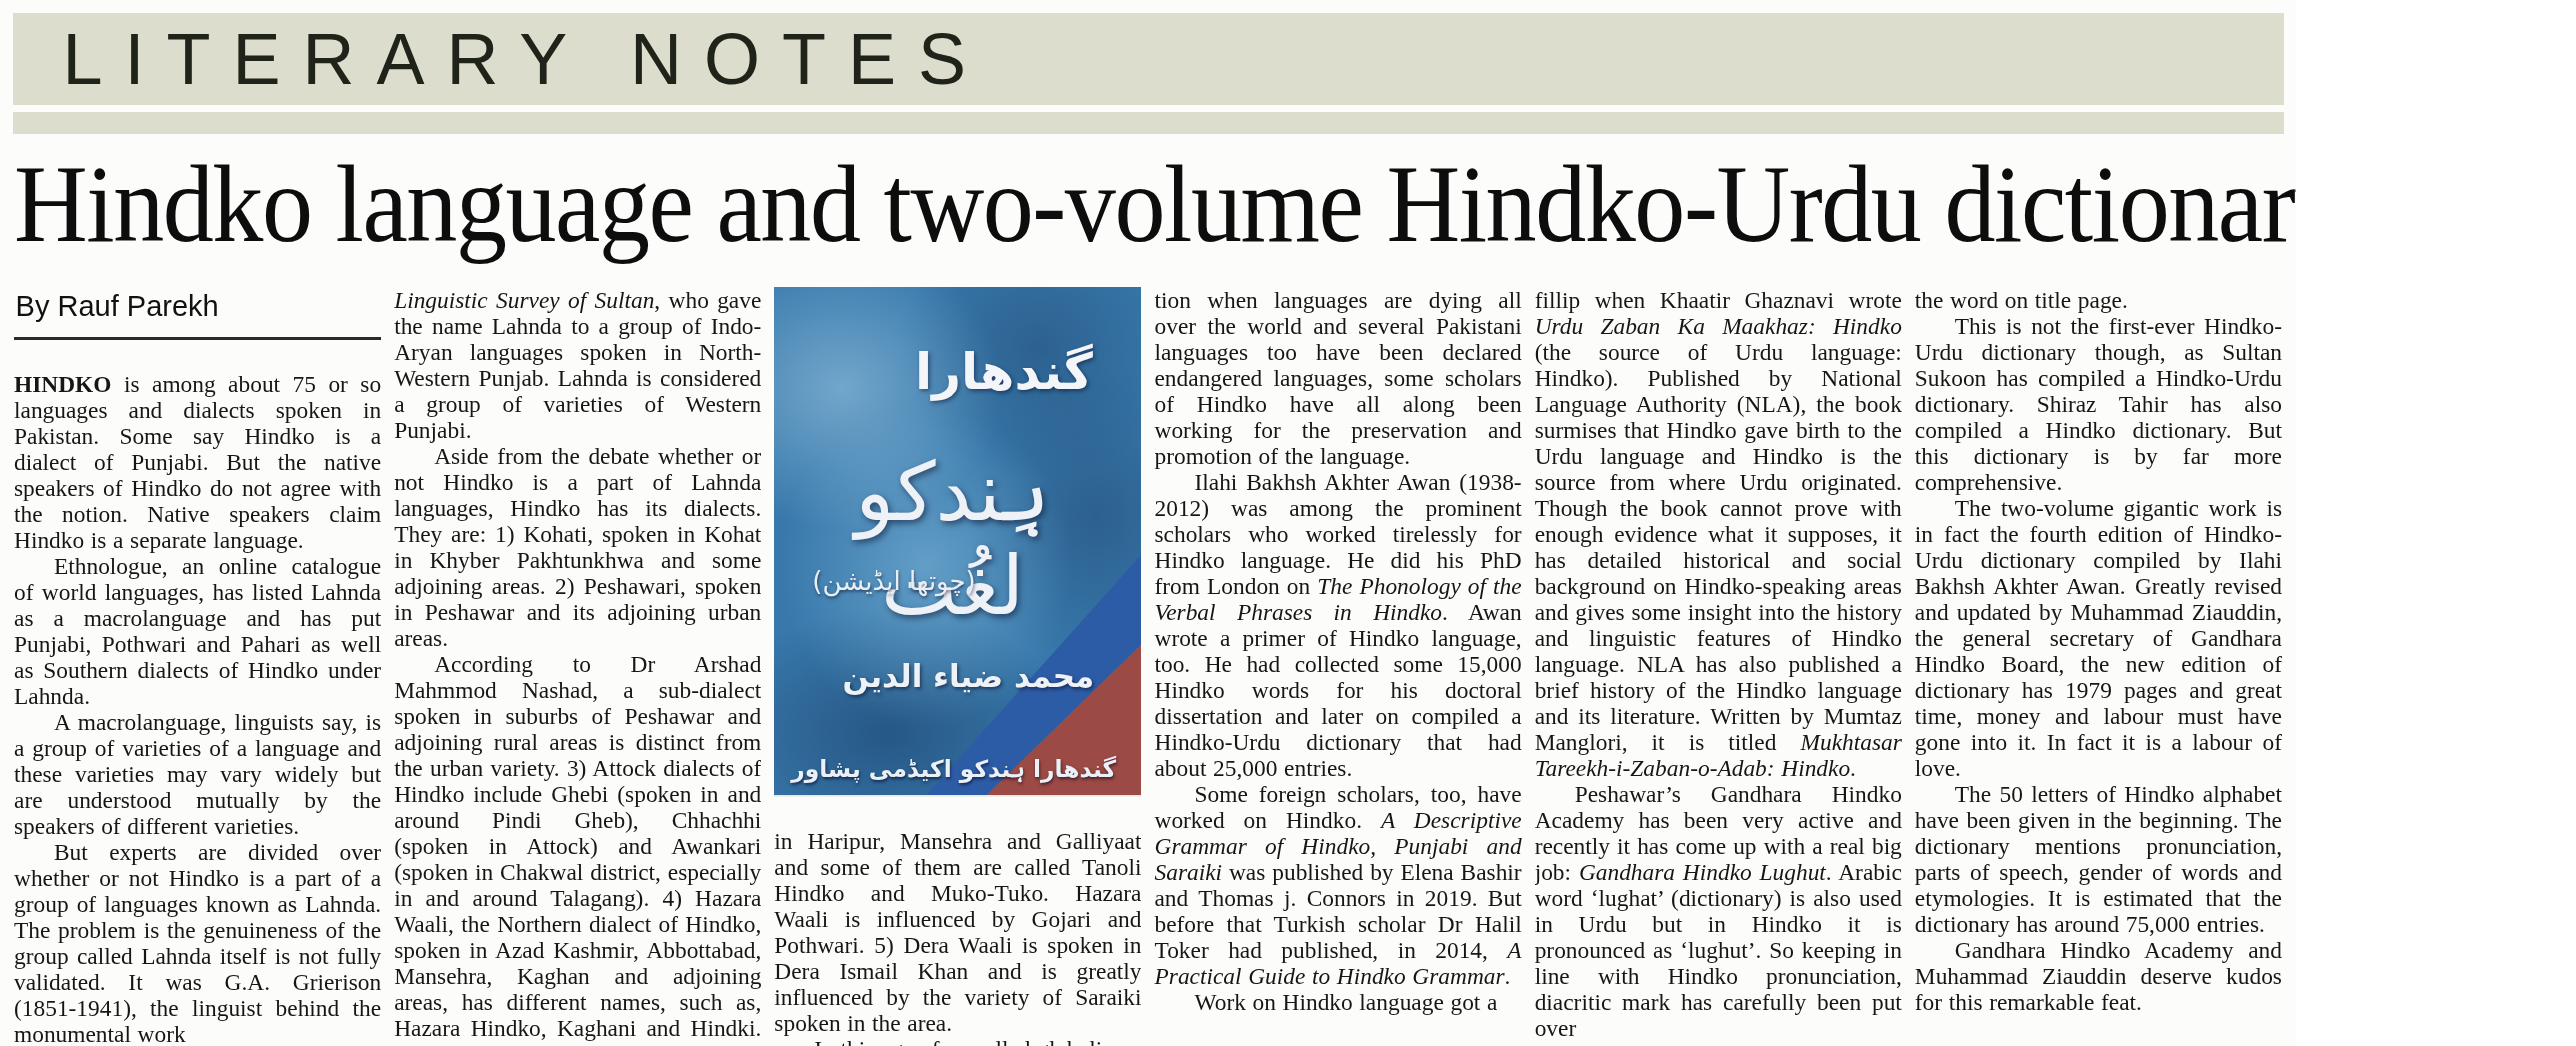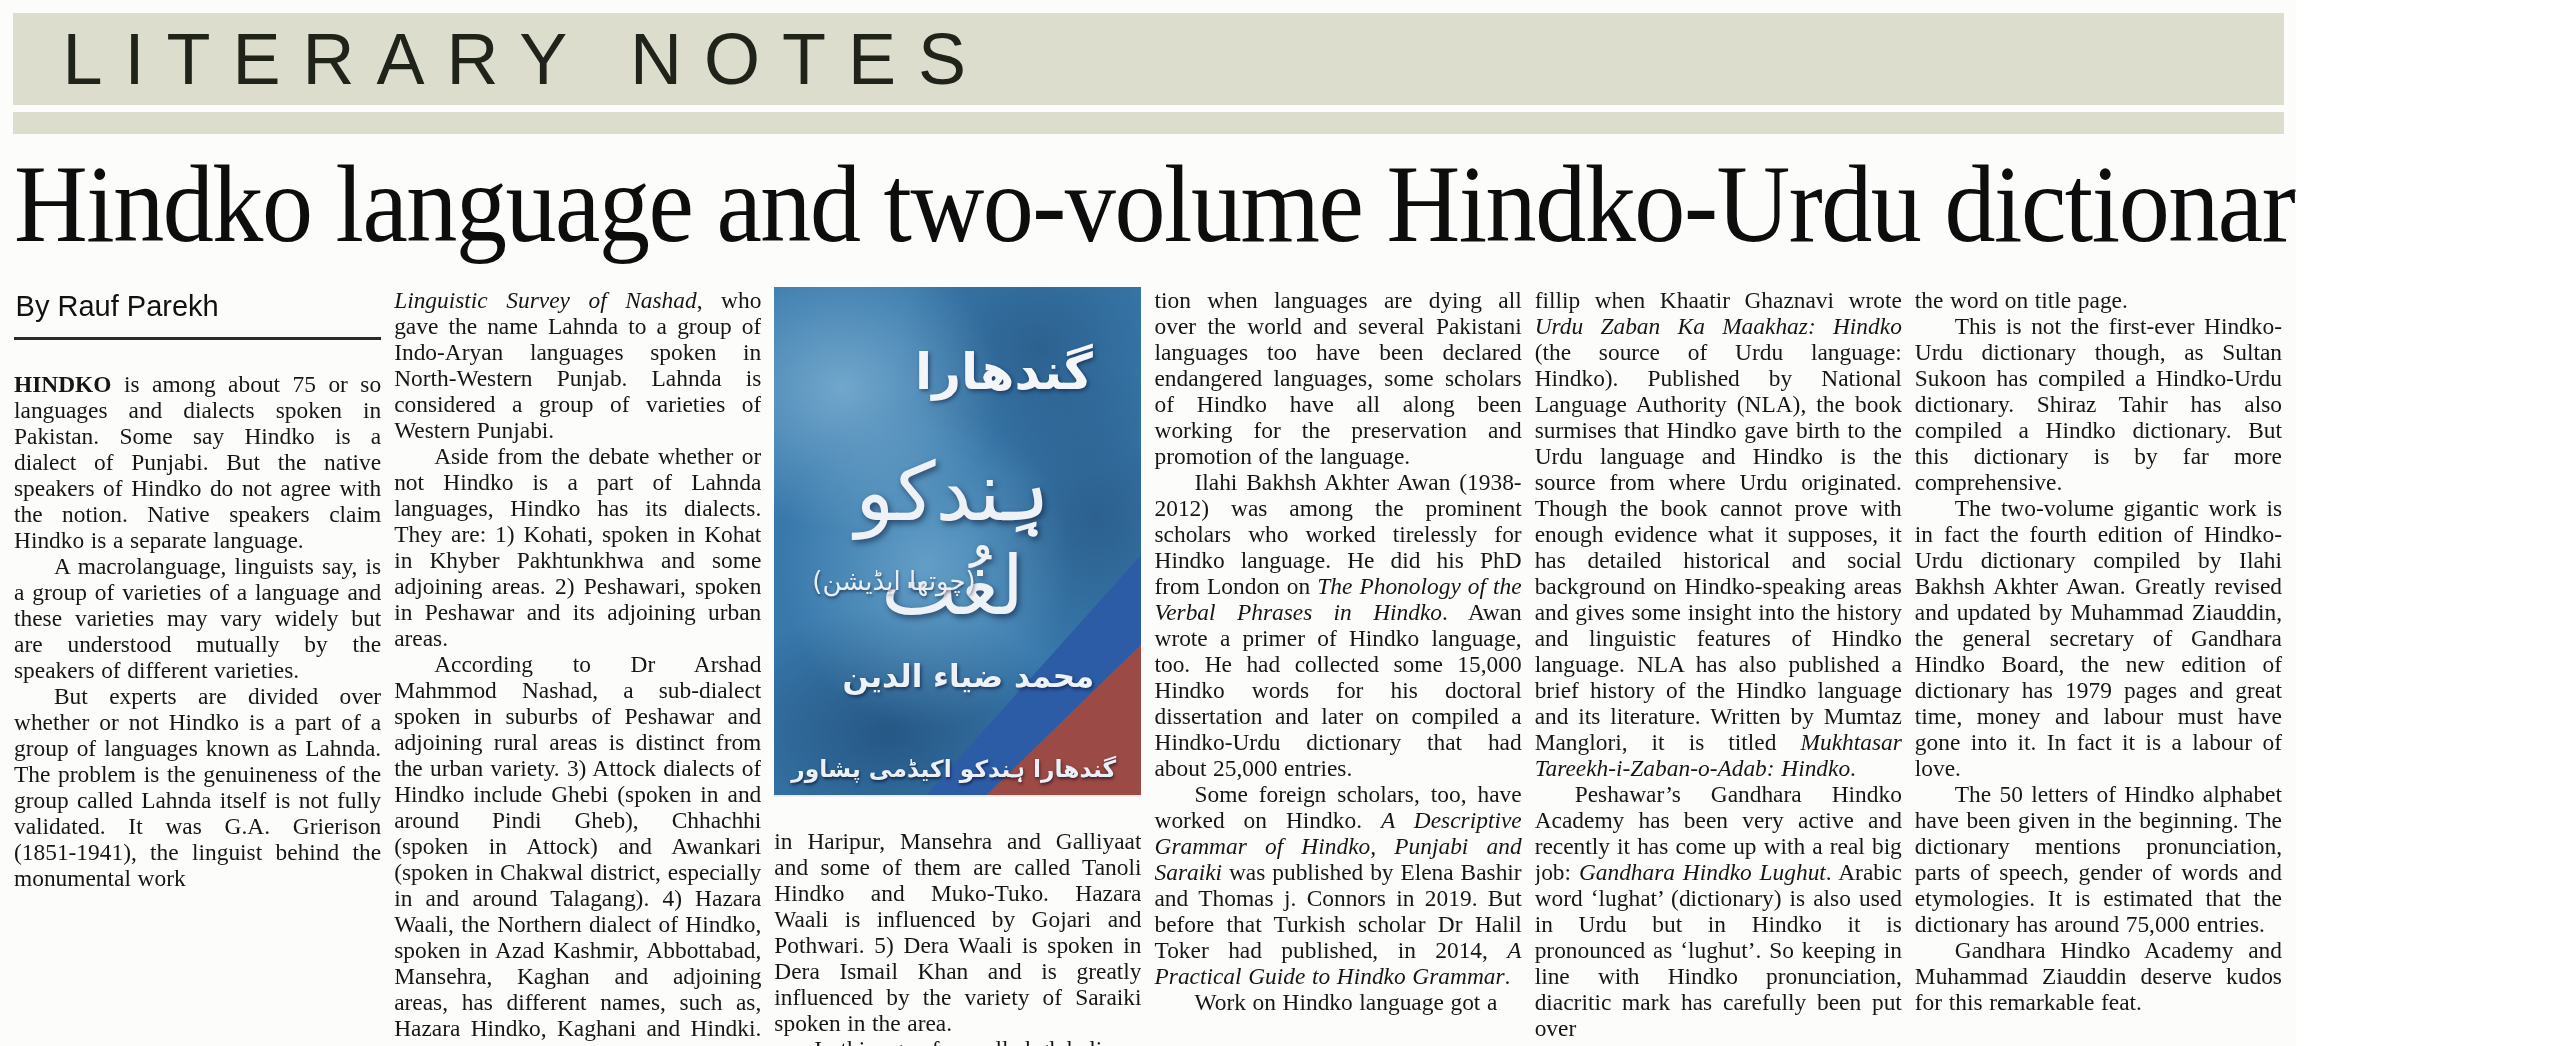--- a/index.html
+++ b/index.html
@@ -163,28 +163,29 @@
   <div class="headline-wrap">
     <span class="headline">Hindko language and two-volume Hindko-Urdu dictionary</span>
   </div>
 
   <div class="cols">
 
     <div class="col">
       <div class="byline">By Rauf Parekh</div>
       <div>
           <p class="para"><span class="bd">HINDKO</span><span> is among about 75 or so languages and dialects spoken in Pakistan. Some say Hindko is a dialect of Punjabi. But the native speakers of Hindko do not agree with the notion. Native speakers claim Hindko is a separate language.</span></p>
+          <p class="para ind"><span>Ethnologue, an online catalogue of world languages, has listed Lahnda as a macrolanguage and has put Punjabi, Pothwari and Pahari as well as Southern dialects of Hindko under Lahnda.</span></p>
           <p class="para ind"><span>A macrolanguage, linguists say, is a group of varieties of a language and these varieties may vary widely but are understood mutually by the speakers of different varieties.</span></p>
           <p class="para ind"><span>But experts are divided over whether or not Hindko is a part of a group of languages known as Lahnda. The problem is the genuineness of the group called Lahnda itself is not fully validated. It was G.A. Grierison (1851-1941), the linguist behind the monumental work</span></p>
         </div>
     </div>
 
     <div class="col">
       <div>
-          <p class="para"><span class="it">Linguistic Survey of Nashad</span><span>, who gave the name Lahnda to a group of Indo-Aryan languages spoken in North-Western Punjab. Lahnda is considered a group of varieties of Western Punjabi.</span></p>
+          <p class="para"><span class="it">Linguistic Survey of Sultan</span><span>, who gave the name Lahnda to a group of Indo-Aryan languages spoken in North-Western Punjab. Lahnda is considered a group of varieties of Western Punjabi.</span></p>
           <p class="para ind"><span>Aside from the debate whether or not Hindko is a part of Lahnda languages, Hindko has its dialects. They are: 1) Kohati, spoken in Kohat in Khyber Pakhtunkhwa and some adjoining areas. 2) Peshawari, spoken in Peshawar and its adjoining urban areas.</span></p>
           <p class="para ind"><span>According to Dr Arshad Mahmmod Nashad, a sub-dialect spoken in suburbs of Peshawar and adjoining rural areas is distinct from the urban variety. 3) Attock dialects of Hindko include Ghebi (spoken in and around Pindi Gheb), Chhachhi (spoken in Attock) and Awankari (spoken in Chakwal district, especially in and around Talagang). 4) Hazara Waali, the Northern dialect of Hindko, spoken in Azad Kashmir, Abbottabad, Mansehra, Kaghan and adjoining areas, has different names, such as, Hazara Hindko, Kaghani and Hindki. It has sub-dialects spoken</span></p>
         </div>
     </div>
 
     <div class="col">
       <div class="cover">
         <div class="cover-band"></div>
         <div class="cover-red"></div>
         <div class="cover-title1 cover-rtl">گندھارا</div>

